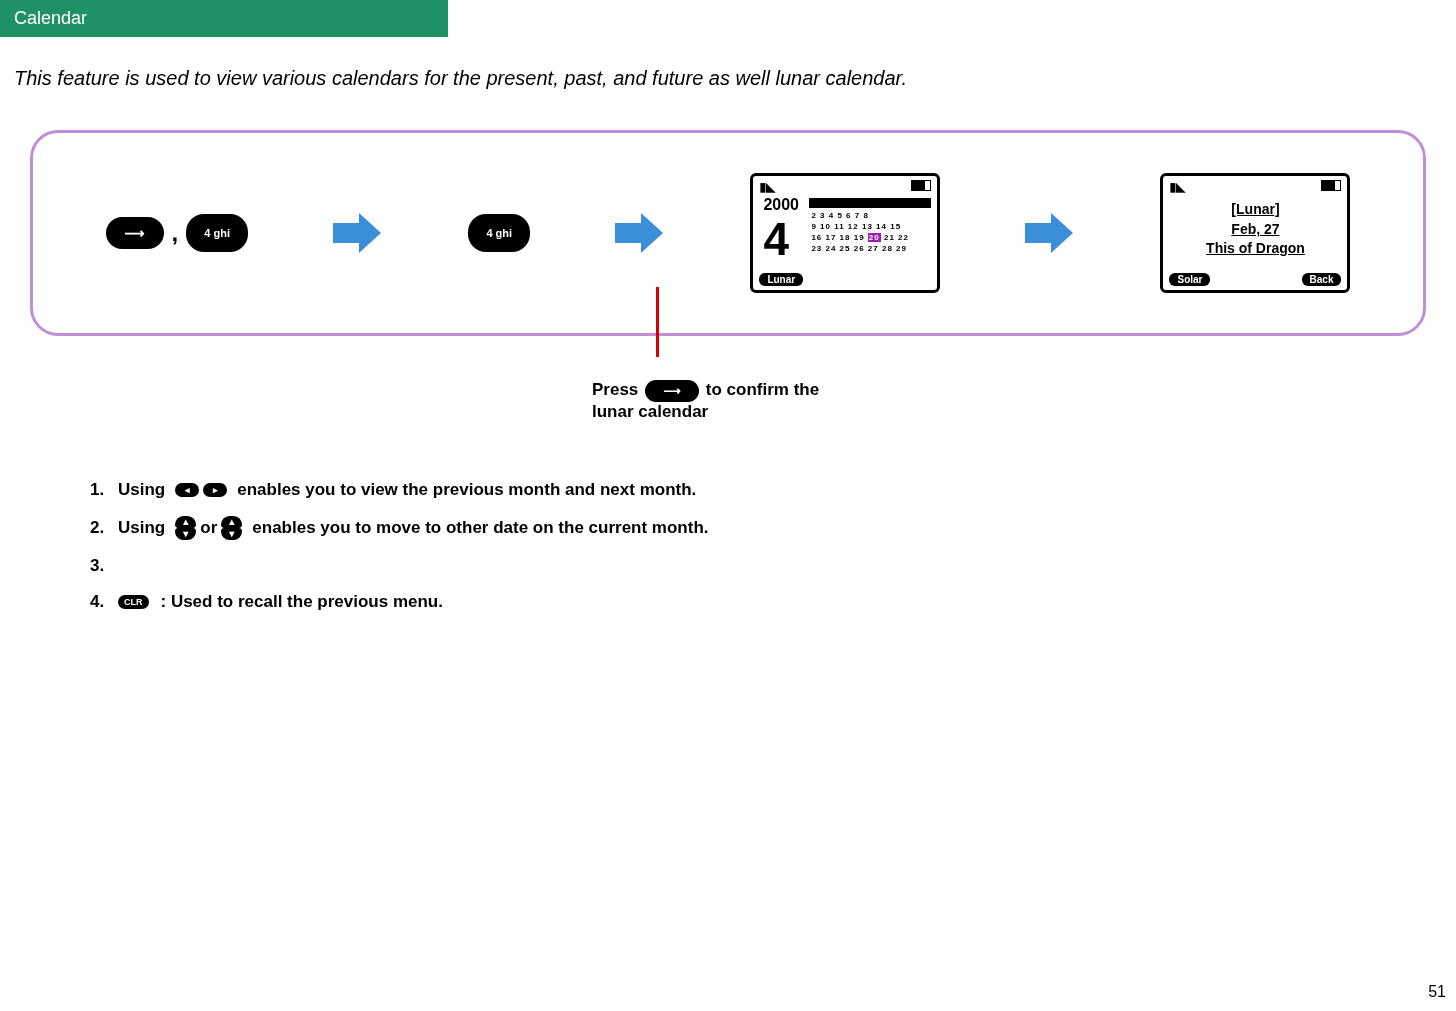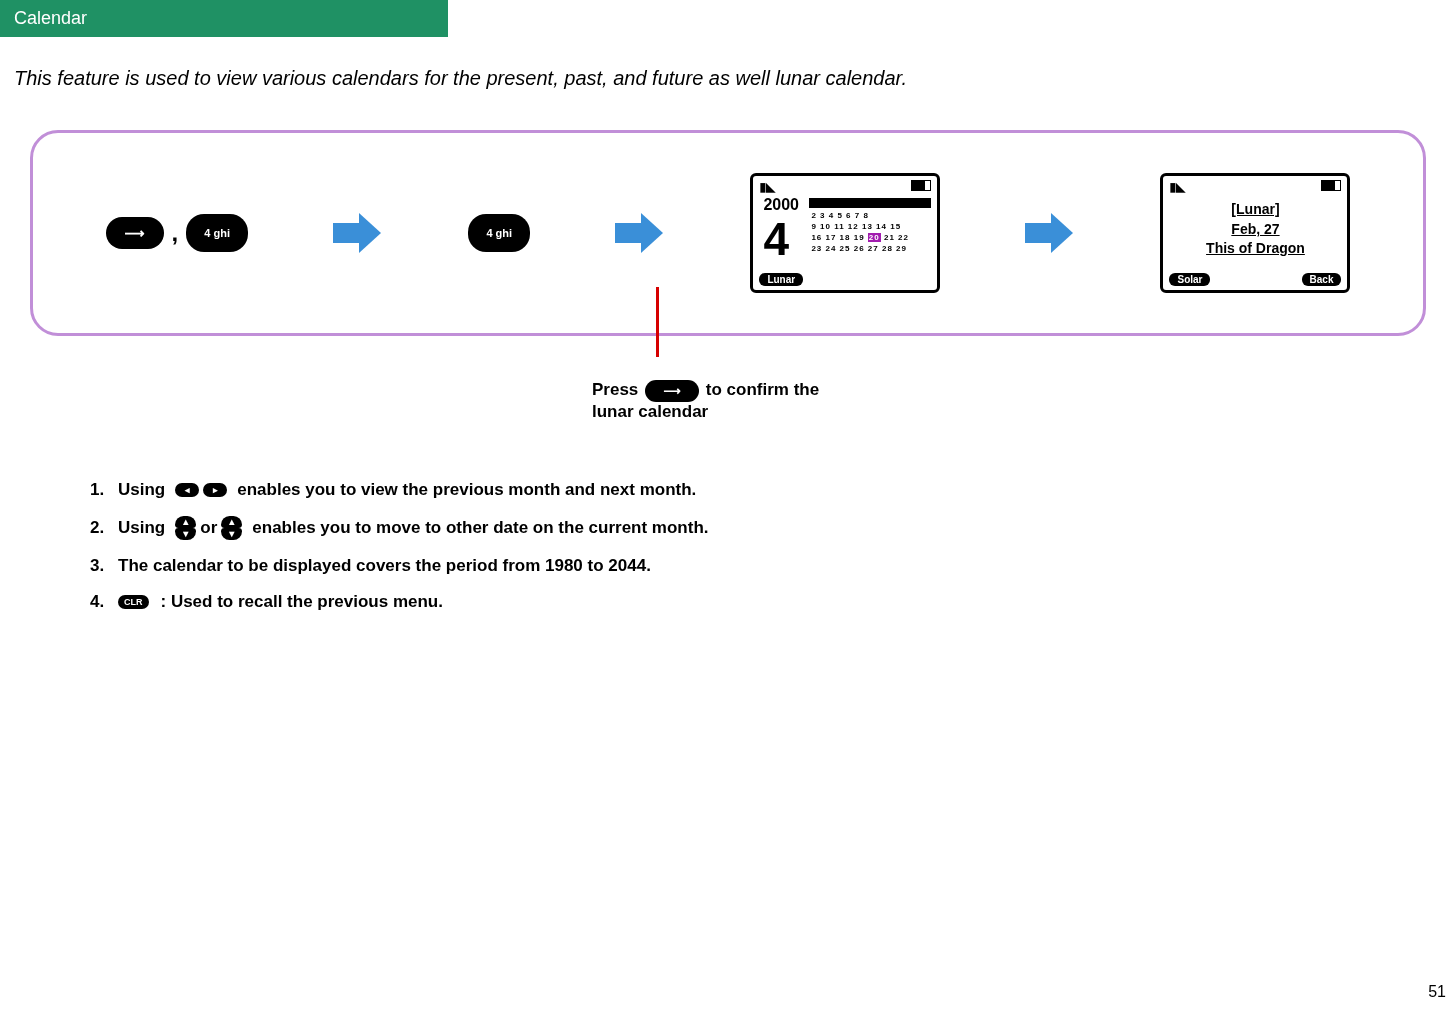--- a/index.html
+++ b/index.html
@@ -346,21 +346,20 @@
       <span class="rocker">
         <div class="top">▴</div>
           <div class="bot">▾</div>
       </span>
     </span>
     <span>enables you to move to other date on the current month.</span>
   </div>
 
   <div class="row">
     <span class="num">3.</span>
-    <span>The calendar to be displayed covers the period from 1980 to 2044.</span>
   </div>
 
   <div class="row">
     <span class="num">4.</span>
     <span class="small-oval" style="margin-right:12px;">CLR</span>
     <span>: Used to recall the previous menu.</span>
   </div>
 </div>
 
 <div class="page-num">51</div>

